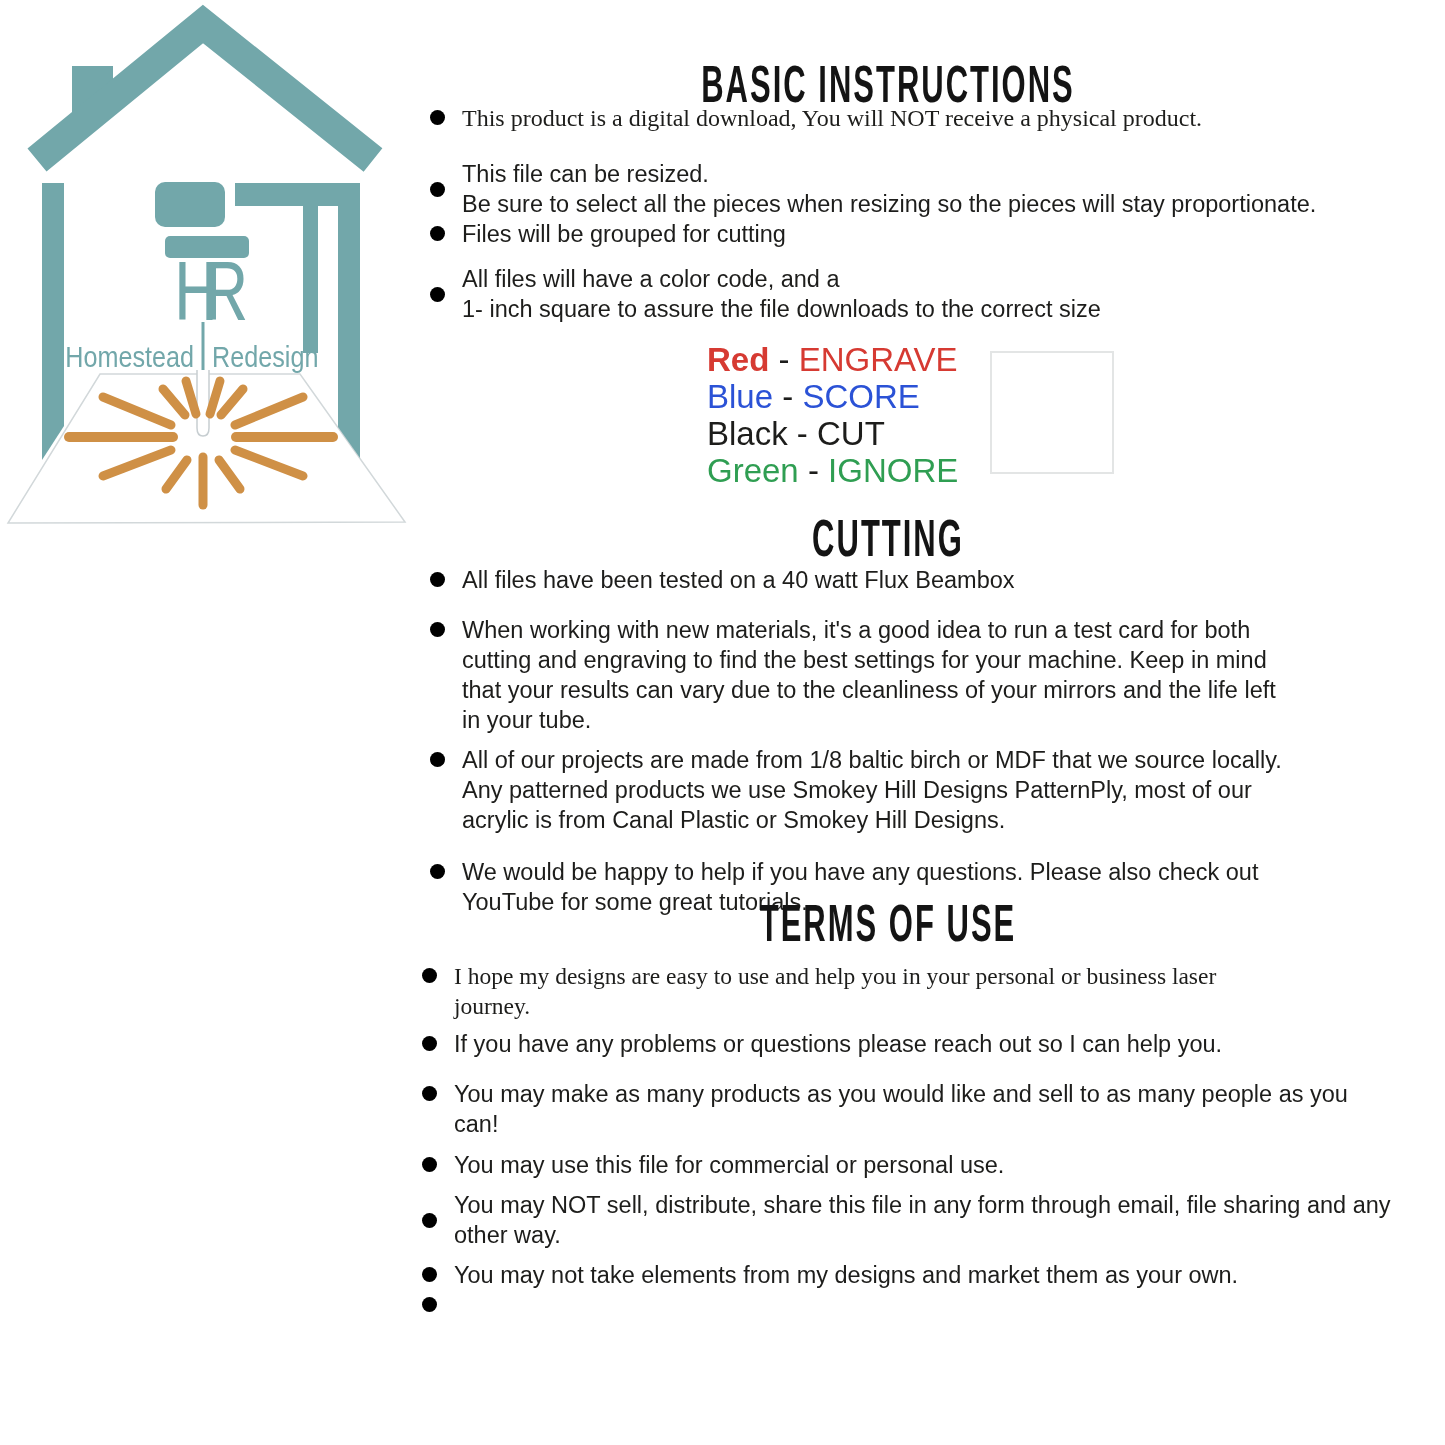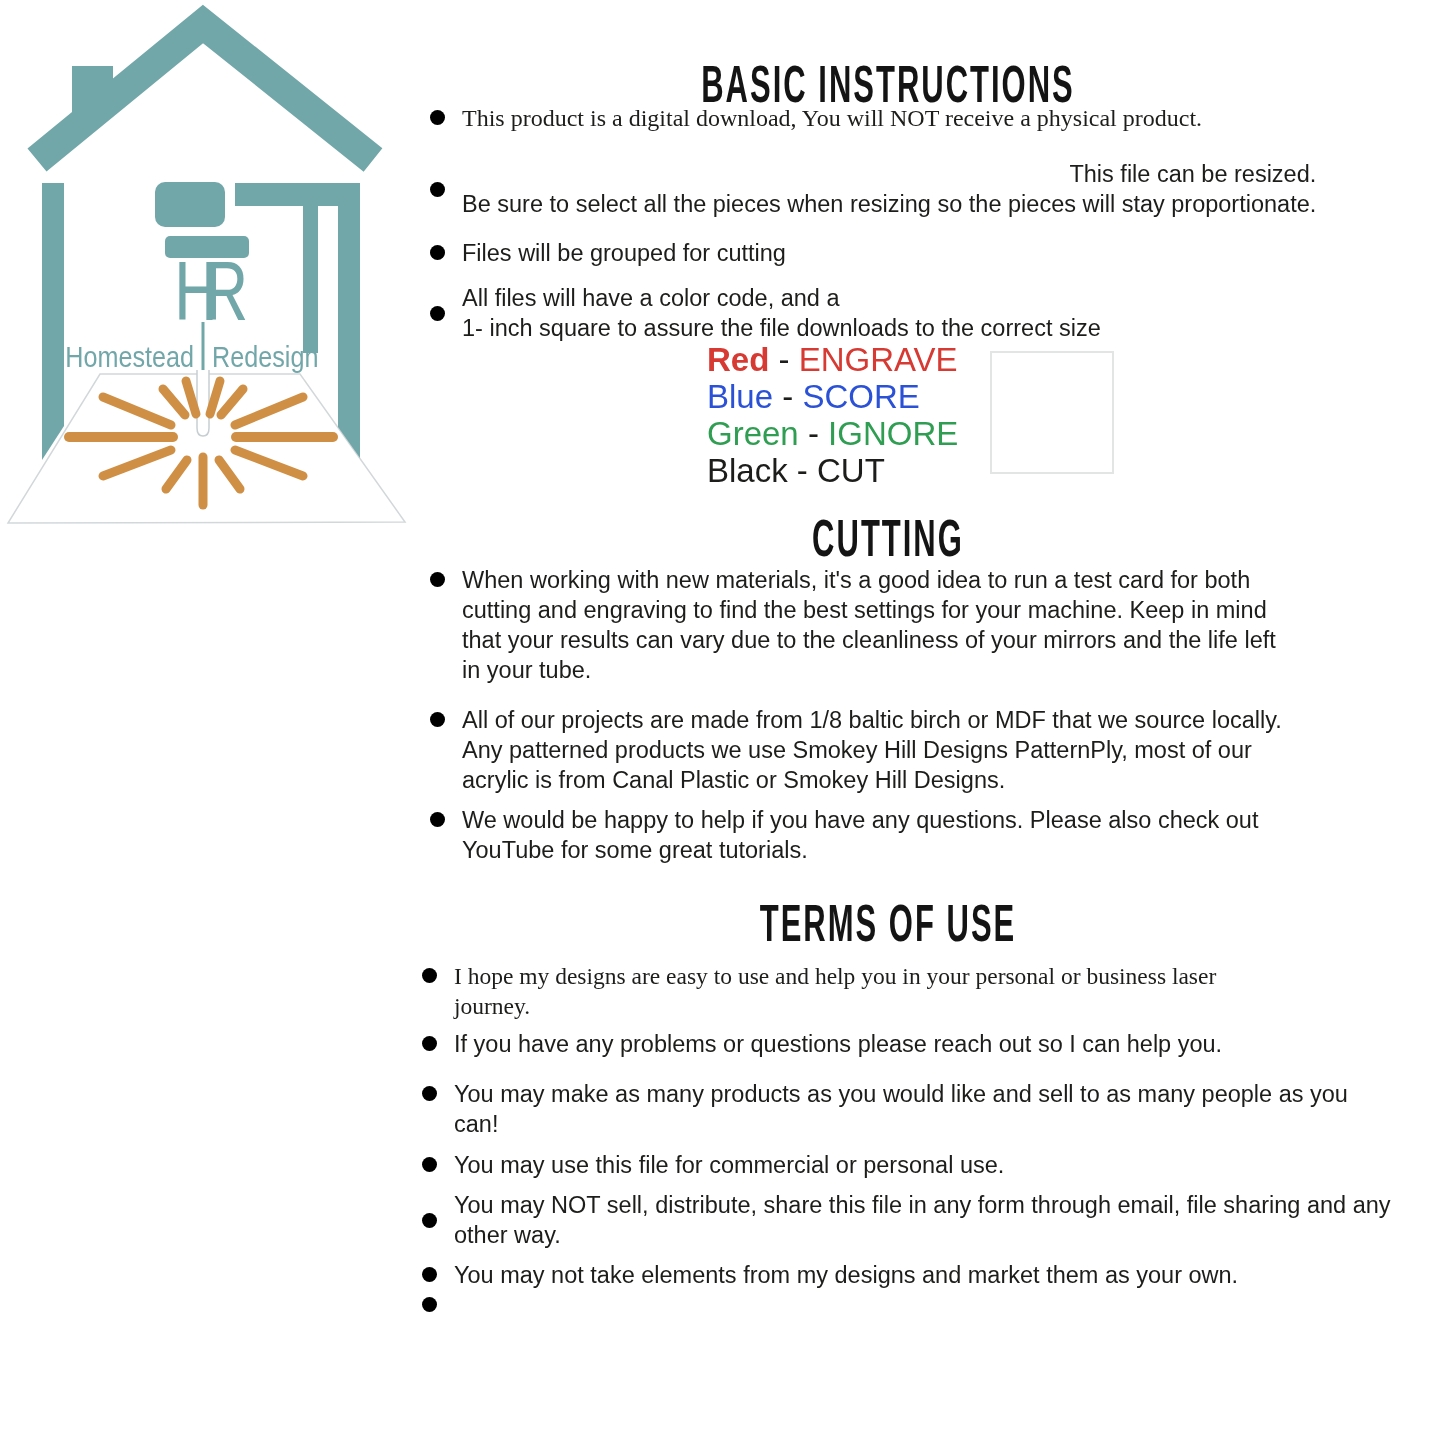--- a/index.html
+++ b/index.html
@@ -18,21 +18,21 @@
   #list-cutting{top:565px;}
   #list-terms{top:961px;left:412px;}
   ul.bullets li{display:flex;}
   .dot{width:15px;height:15px;border-radius:50%;background:#000;flex:0 0 15px;
        margin-left:10px;margin-right:17px;}
   li.dot-top .dot{margin-top:7px;}
   li.dot-mid{align-items:center;}
   .btext{white-space:pre-line;}
   .serif{font-family:"Liberation Serif",serif;font-size:24px;}
   #list-basic li:nth-child(1){margin-bottom:26px;}
-  #list-basic li:nth-child(2){margin-bottom:19px;text-align:right;}
+  #list-basic li:nth-child(2){}
   #list-basic li:nth-child(3){margin-bottom:15px;}
   #list-cutting li:nth-child(1){margin-bottom:20px;}
   #list-cutting li:nth-child(2){margin-bottom:10px;}
   #list-cutting li:nth-child(3){margin-bottom:22px;}
   #list-terms li:nth-child(1){margin-bottom:8px;font-family:Liberation Serif, serif;}
   #list-terms li:nth-child(2){margin-bottom:20px;}
   #list-terms li:nth-child(3){margin-bottom:11px;}
   #list-terms li:nth-child(4){margin-bottom:10px;text-align:right;}
   #list-terms li:nth-child(5){margin-bottom:10px;}
   #list-terms li:nth-child(6){margin-bottom:7px;}
@@ -109,30 +109,34 @@
   </ul>
 
   <div class="color-code">
     <div class="cc-line">
       <span style="color: rgb(214, 58, 50); font-weight: bold;">Red</span><span> - </span><span style="color: rgb(214, 58, 50);">ENGRAVE</span>
     </div>
     <div class="cc-line">
       <span style="color: rgb(43, 82, 214);">Blue</span><span> - </span><span style="color: rgb(43, 82, 214);">SCORE</span>
     </div>
     <div class="cc-line">
-      <span style="color: rgb(47, 158, 82);">Green</span><span> - </span><span style="color: rgb(47, 158, 82);">IGNORE</span>
+      <span style="color: rgb(29, 29, 27);">Black</span><span> - </span><span style="color: rgb(29, 29, 27);">CUT</span>
     </div>
     <div class="cc-line">
-      <span style="color: rgb(29, 29, 27);">Black</span><span> - </span><span style="color: rgb(29, 29, 27);">CUT</span>
+      <span style="color: rgb(47, 158, 82);">Green</span><span> - </span><span style="color: rgb(47, 158, 82);">IGNORE</span>
     </div>
   </div>
   <div class="size-square"></div>
 
   <div class="heading" id="h-cutting">CUTTING</div>
   <ul class="bullets" id="list-cutting">
+    <li class="dot-top">
+      <span class="dot"></span>
+      <span class="btext">All files have been tested on a 40 watt Flux Beambox</span>
+    </li>
     <li class="dot-top">
       <span class="dot"></span>
       <span class="btext">When working with new materials, it's a good idea to run a test card for both
 cutting and engraving to find the best settings for your machine. Keep in mind
 that your results can vary due to the cleanliness of your mirrors and the life left
 in your tube.</span>
     </li>
     <li class="dot-top">
       <span class="dot"></span>
       <span class="btext">All of our projects are made from 1/8 baltic birch or MDF that we source locally.

